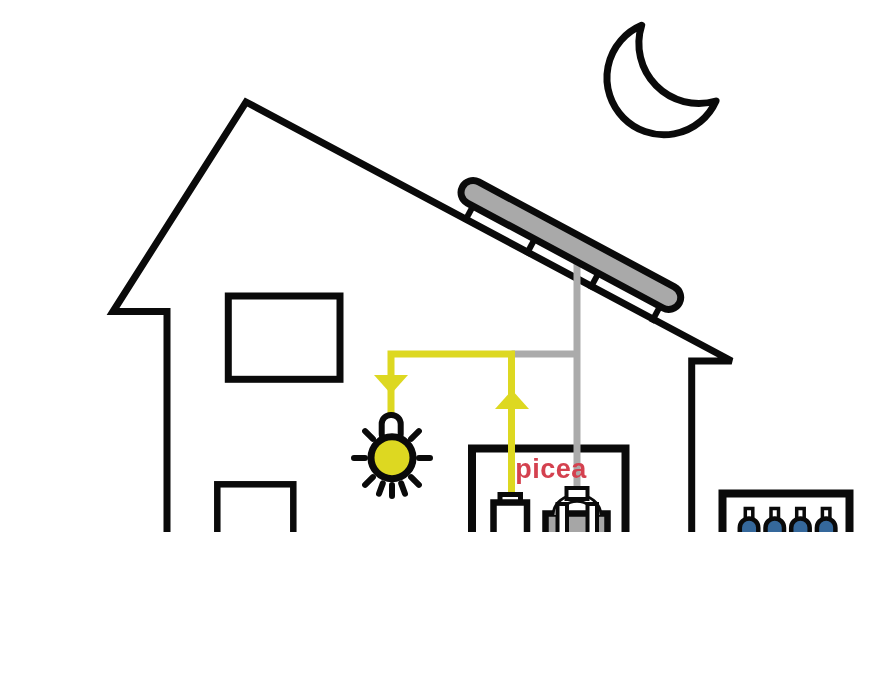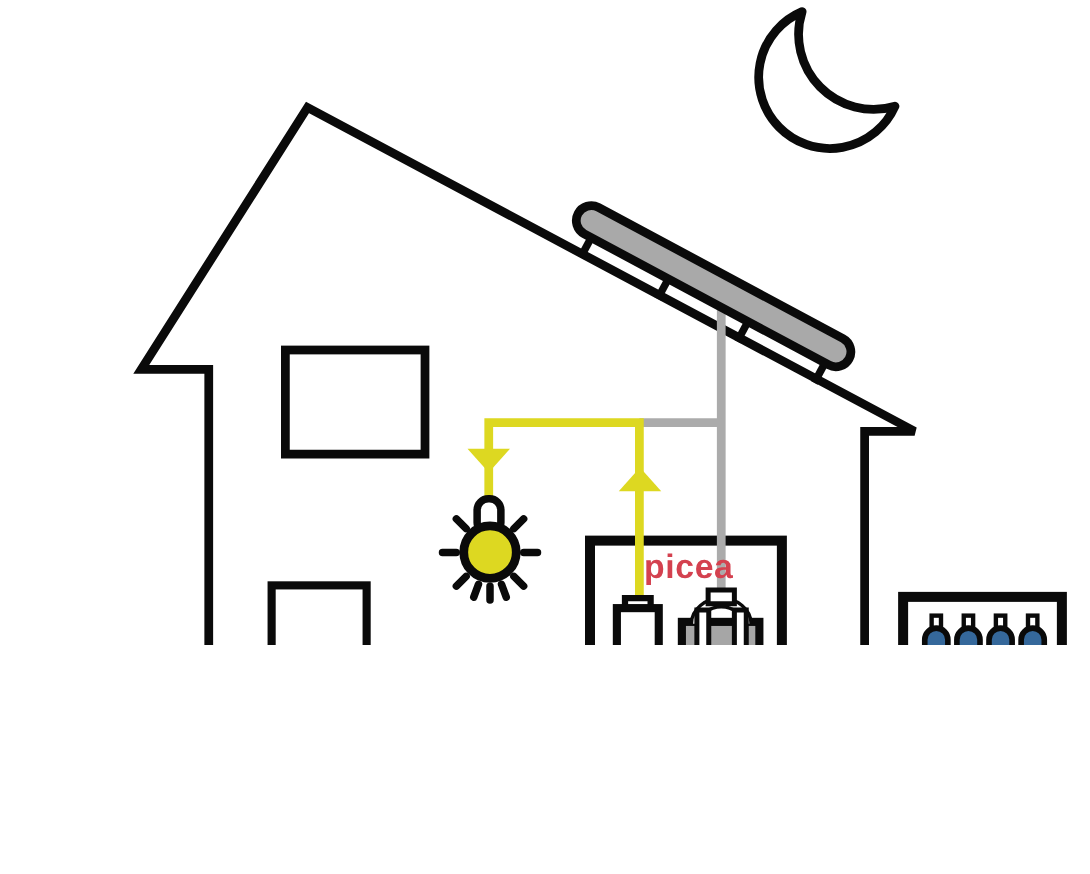--- a/index.html
+++ b/index.html
@@ -1,16 +1,16 @@
 <!DOCTYPE html>
 <html style="--background: #ffffff; --outline: #0a0a0a; --yellow: #ddd821; --wire_gray: #ababab; --panel_gray: #a9a9a9; --device_gray: #a6a6a6; --tank_blue: #35689b; --brand_red: #d4414f;"><head>
 <meta charset="utf-8">
 <style>
   html,body{margin:0;padding:0;background:#fff;}
-  .stage{width:872px;height:516px;position:relative;background:var(--background,#fff);}
+  .stage{width:872px;height:516px;position:relative;background:var(--background,#fff);margin-top:16px;}
   svg{display:block;}
   .house{fill:none;stroke:var(--outline);stroke-width:7;stroke-linejoin:miter;}
   .moon{fill:#fff;stroke:var(--outline);stroke-width:7;stroke-linejoin:round;}
   .white-frame{fill:#fff;stroke:var(--outline);}
   .gray-wire{fill:none;stroke:var(--wire_gray);stroke-width:7;}
   .yellow-wire{fill:none;stroke:var(--yellow);stroke-width:7;}
   .arrow{fill:var(--yellow);stroke:none;}
   .panel-body{fill:var(--panel_gray);stroke:var(--outline);stroke-width:7;}
   .panel-leg{stroke:var(--outline);stroke-width:6;}
   .bulb-glass{fill:var(--yellow);stroke:var(--outline);stroke-width:7;}

